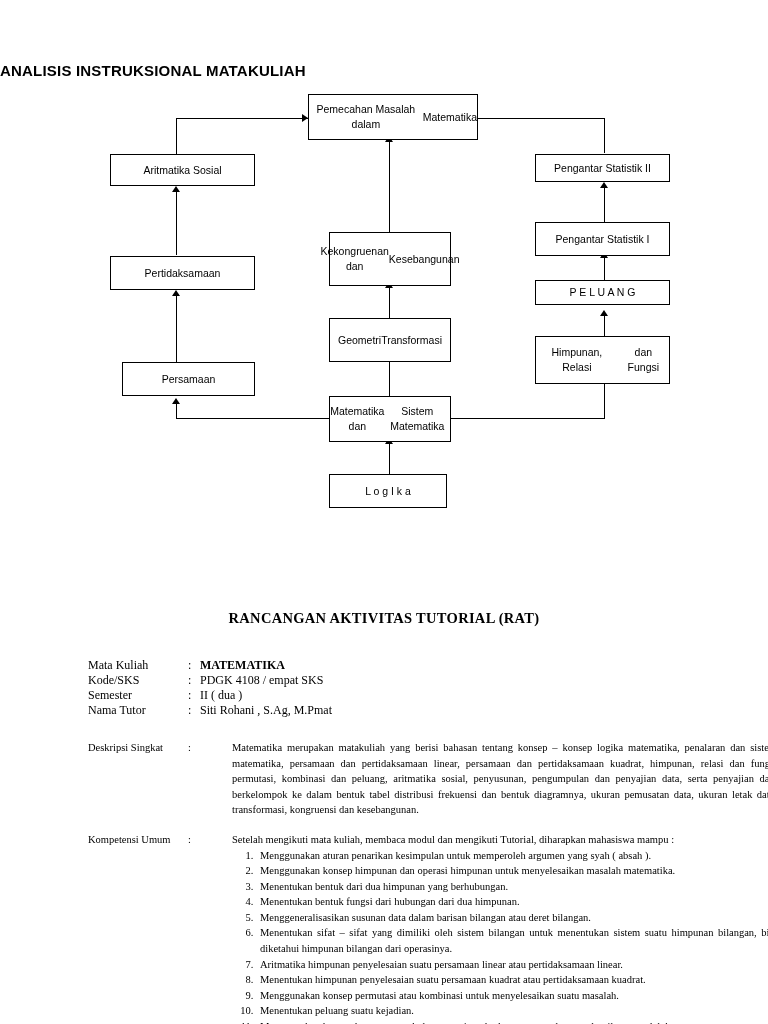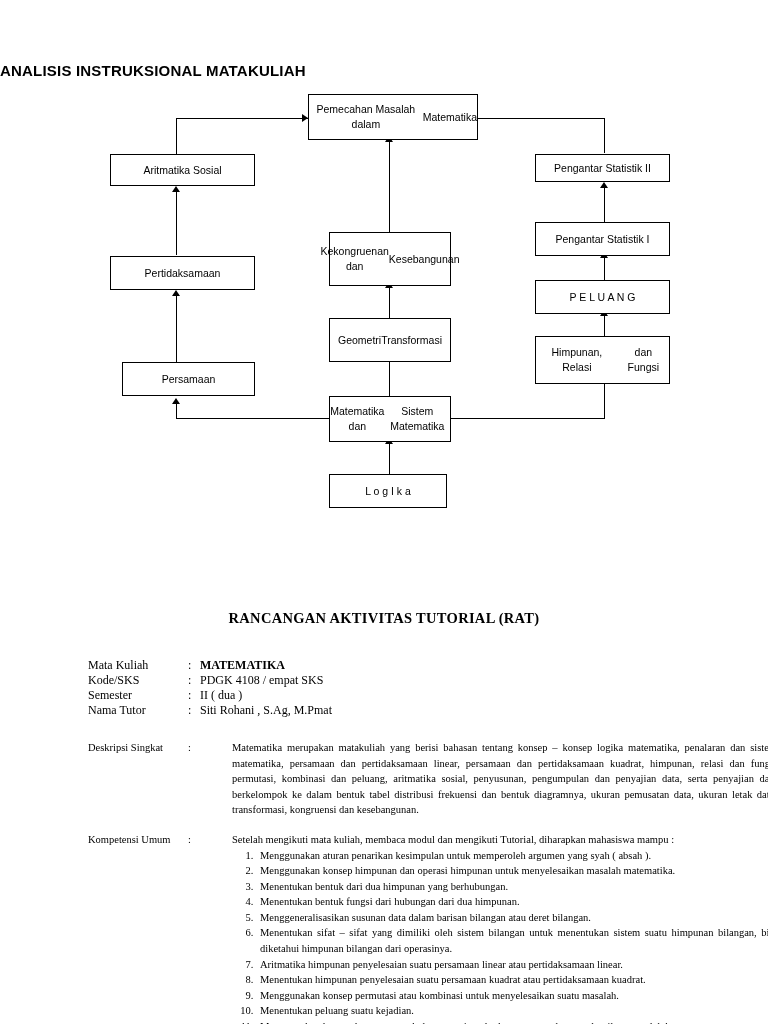--- a/index.html
+++ b/index.html
@@ -181,21 +181,21 @@
 </div>
 
 <div class="node" style="left:535px; top:222px; width:135px; height:34px;">
   <span>Pengantar Statistik I</span>
 </div>
 
 <div class="node" style="left:110px; top:256px; width:145px; height:34px;">
   <span>Pertidaksamaan</span>
 </div>
 
-<div class="node" style="left:535px; top:280px; width:135px; height:34px;">
+<div class="node" style="left:535px; top:280px; width:135px; height:25px;">
   <span>P E L U A N G</span>
 </div>
 
 <div class="node" style="left:329px; top:318px; width:122px; height:44px;">
   <span>Geometri</span>
   <span>Transformasi</span>
 </div>
 
 <div class="node" style="left:535px; top:336px; width:135px; height:48px;">
   <span>Himpunan, Relasi</span>

